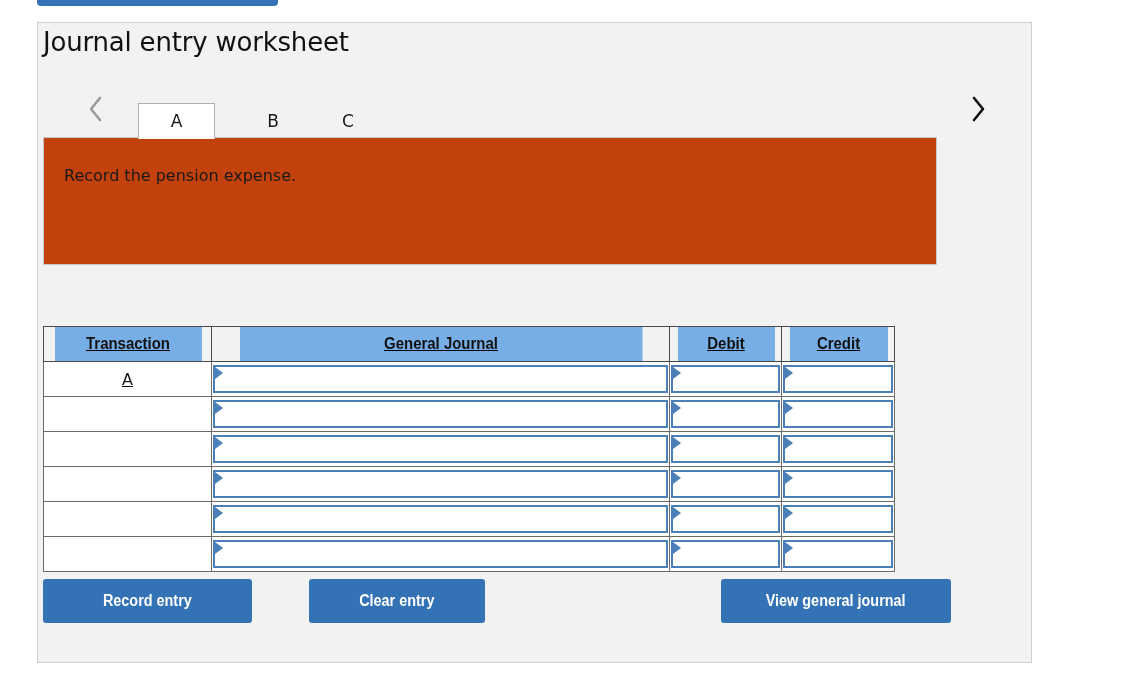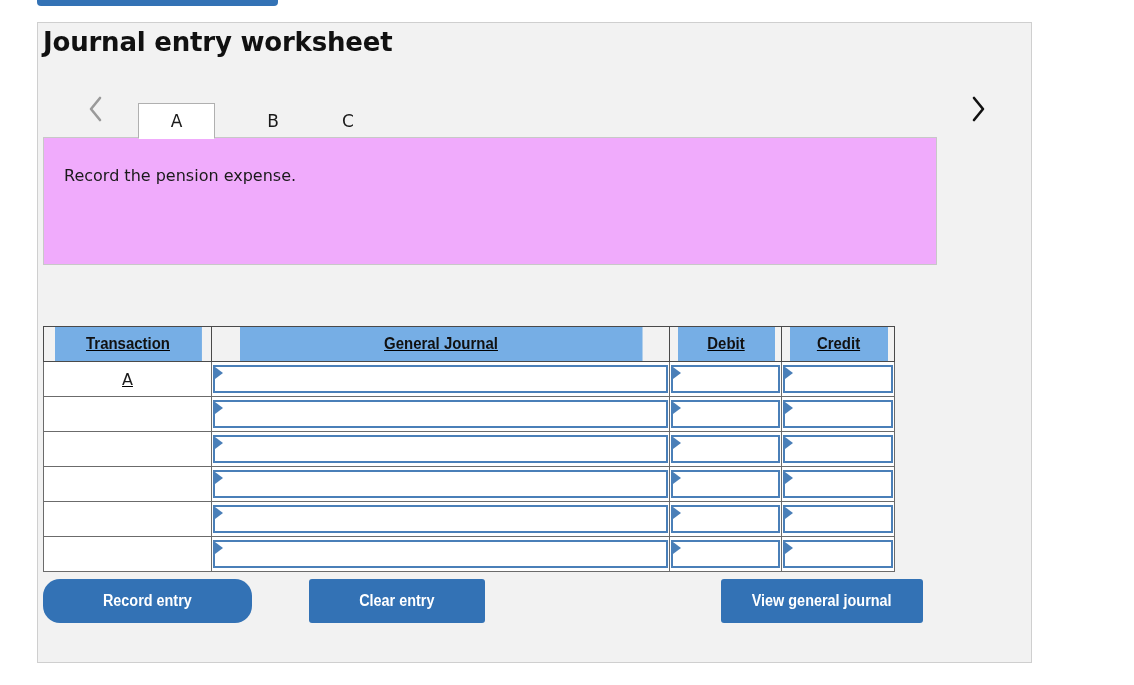--- a/index.html
+++ b/index.html
@@ -40,21 +40,21 @@
     background: #f2f2f2;
     border: 1px solid #cfcfcf;
     box-sizing: border-box;
   }
 
   .page-title {
     position: absolute;
     left: 43px;
     top: 27px;
     font-size: 26px;
-    font-weight: 700;
+    font-weight: 400;
     color: #111111;
     letter-spacing: -0.2px;
     white-space: nowrap;
   }
 
   
   .tabstrip {
     position: absolute;
     left: 43px;
     top: 81px;
@@ -108,21 +108,21 @@
     z-index: 3;
   }
 
   
   .desc-box {
     position: absolute;
     left: 43px;
     top: 137px;
     width: 894px;
     height: 128px;
-    background: #f0abfc;
+    background: #c2410c;
     border: 1px solid #c8c8c8;
     box-sizing: border-box;
     z-index: 2;
   }
   .desc-text {
     position: absolute;
     left: 20px;
     top: 28px;
     font-size: 16px;
     color: #1a1a1a;
@@ -225,23 +225,23 @@
     font-family: "Liberation Sans Narrow", "Liberation Sans", sans-serif;
     font-size: 16px;
     font-weight: 700;
     cursor: pointer;
     display: flex;
     align-items: center;
     justify-content: center;
     padding: 0;
   }
   .btn span { transform: scaleX(0.9); display: inline-block; }
-  .btn-record { left: 43px;  top: 579px; width: 209px; border-radius: 17px; }
+  .btn-record { left: 43px;  top: 579px; width: 209px; }
   .btn-clear  { left: 309px; top: 579px; width: 176px; }
-  .btn-view   { left: 721px; top: 579px; width: 202px; text-align: right; }
+  .btn-view   { left: 721px; top: 579px; width: 230px; text-align: right; }
 </style>
 </head>
 <body>
 
 <div id="root">
 
   <div class="top-blue-bar"></div>
 
   <div class="panel"></div>
 

